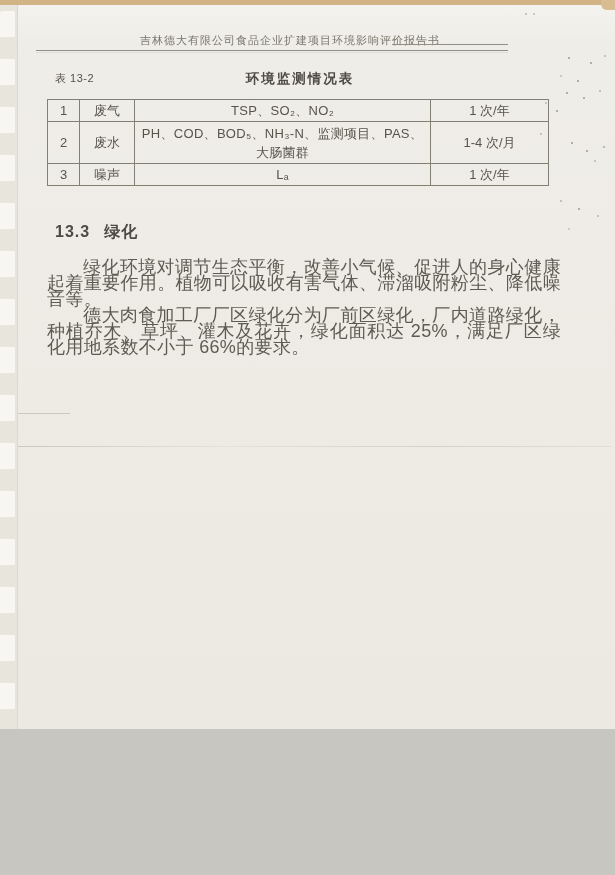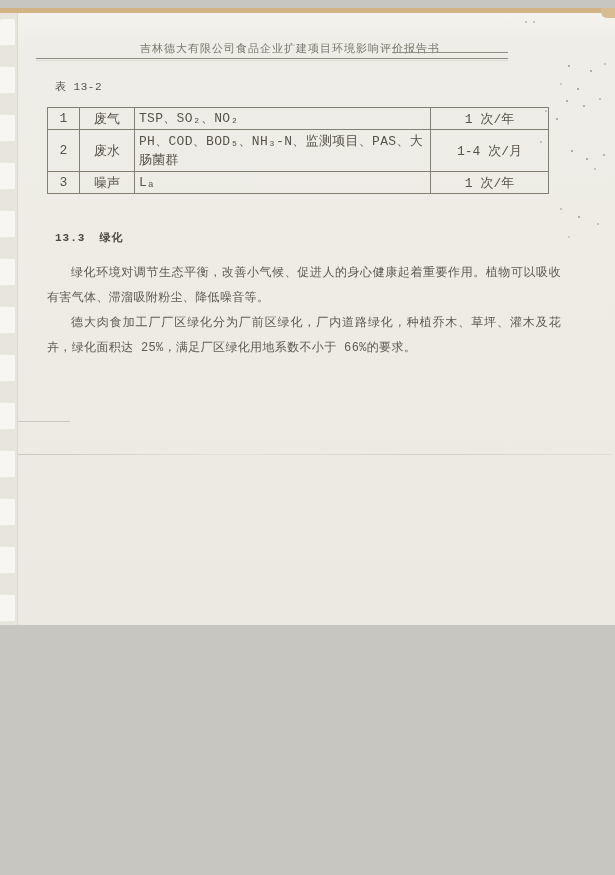--- a/index.html
+++ b/index.html
@@ -1,20 +1,19 @@
 <!DOCTYPE html>
 <html><head>
 <meta charset="utf-8">
 <style>
   html,body { margin:0; padding:0; background:#c8c6c0; }
   .page {
-    position:relative; width:615px; height:617px; overflow:hidden;
+    position:relative; width:615px; height:729px; overflow:hidden;
     background:linear-gradient(180deg,#f4f3ef 0%,#efede7 6%,#edebe4 55%,#ebe9e1 100%);
-    font-family:Liberation Mono, monospace;
-    margin-top:8px;
+    font-family:Liberation Sans, sans-serif;
     -webkit-font-smoothing:antialiased;
   }
   
   .scan-edge-top { position:absolute; top:0; left:0; right:0; height:5px; background:#d2b386; }
   .scan-edge-corner { position:absolute; top:0; right:0; width:14px; height:10px; background:#d8bd92; border-bottom-left-radius:6px; }
   
   .binding-strip {
     position:absolute; left:0; top:5px; bottom:0; width:17px;
     background:#e8e5dc;
     border-right:1px solid #dbd7cb;
@@ -50,27 +49,27 @@
   table.monitor col.c-no { width:32px; }
   table.monitor col.c-cat { width:55px; }
   table.monitor col.c-items { width:296px; }
   table.monitor col.c-freq { width:118px; }
   tr.hdr { height:38px; }
   tr.hdr th { line-height:16px; text-align:center; color:#67645a; }
   th.spread { letter-spacing:11px; text-indent:11px; white-space:nowrap; }
   tr.r-thin { height:22px; }
   tr.r-tall { height:42px; }
   td.center { text-align:center; }
-  td.items { text-align:left; padding:1px 8px; line-height:19px; letter-spacing:0.3px; }
+  td.items { text-align:center; padding:1px 8px; line-height:19px; letter-spacing:0.3px; }
 
   .section { position:absolute; left:47px; top:222px; width:514px; color:#5d5b52; }
-  .section-heading { font-size:11px; font-weight:bold; color:#4c4a42; margin:0 0 16px 8px; letter-spacing:1px; }
+  .section-heading { font-size:16px; font-weight:bold; color:#4c4a42; margin:0 0 16px 8px; letter-spacing:1px; }
   .section-heading .num { margin-right:14px; }
   .section p {
-    margin:0; text-indent:2em; font-size:12px; line-height:25px;
+    margin:0; text-indent:2em; font-size:18px; line-height:16px;
     letter-spacing:0.35px; text-align:justify;
   }
 
   .artifact-line-a { position:absolute; top:413px; left:18px; width:52px; height:1px; background:rgba(120,118,108,0.3); }
   .artifact-line-b {
     position:absolute; top:446px; left:18px; width:594px; height:1px;
     background:linear-gradient(90deg, rgba(120,118,108,0.3), rgba(120,118,108,0.08) 35%, rgba(120,118,108,0.22) 70%, rgba(120,118,108,0.1));
   }
 
   .speckles { position:absolute; top:0; left:0; width:2px; height:2px; border-radius:50%;
@@ -102,20 +101,21 @@
   <div class="scan-edge-top"></div>
   <div class="scan-edge-corner"></div>
   <div class="binding-strip"></div>
   <div class="speckles"></div>
 
   <div class="header-title">吉林德大有限公司食品企业扩建项目环境影响评价报告书</div>
   <div class="header-line-short"></div>
   <div class="header-line"></div>
 
   <div class="table-label">表 13-2</div>
+  <div class="table-title">环境监测情况表</div>
 
   <table class="monitor">
     <colgroup>
       <col class="c-no">
         <col class="c-cat">
         <col class="c-items">
         <col class="c-freq">
     </colgroup>
     <tbody>
       <tr class="r-thin">

